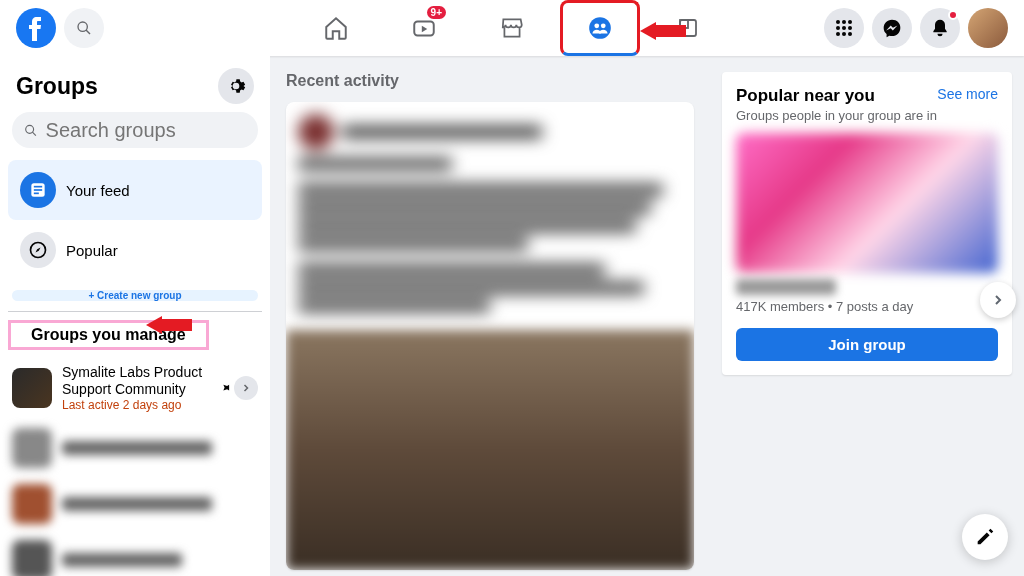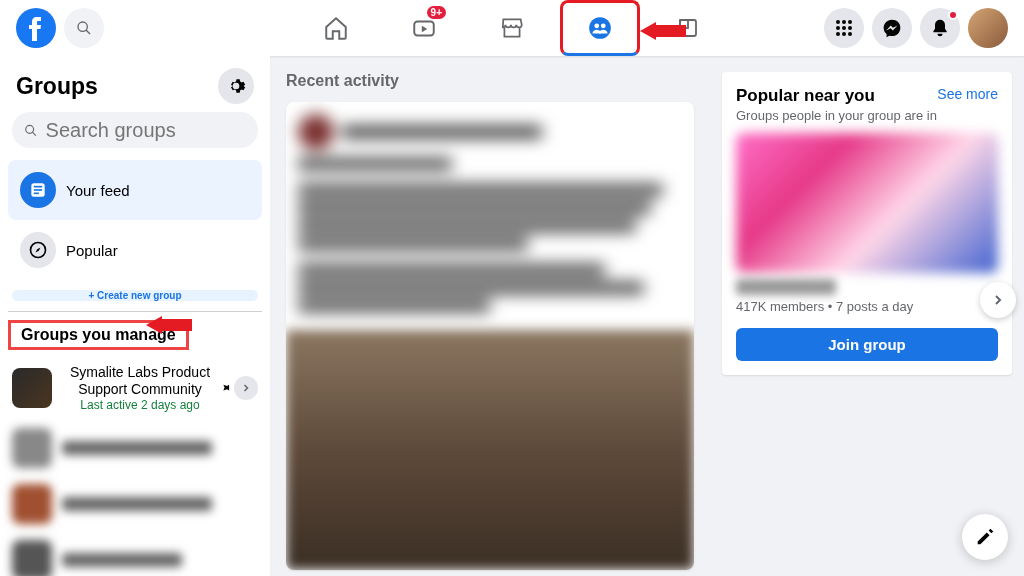--- a/index.html
+++ b/index.html
@@ -27,26 +27,26 @@
   .search-box input { background: none; border: none; outline: none; font-size: 20px; margin-left: 8px; width: 100%; color: #a21caf; }
   .menu-item { display: flex; align-items: center; padding: 12px; border-radius: 8px; cursor: pointer; }
   .menu-item.active { background: #eaf3ff; }
   .menu-icon { width: 36px; height: 36px; border-radius: 50%; display: flex; align-items: center; justify-content: center; margin-right: 10px; }
   .menu-icon.blue { background: #1b74e4; }
   .menu-icon.grey { background: #e4e6eb; }
   .menu-label { font-size: 15px; font-weight: 500; }
   .create-btn { background: #e7f3ff; color: #1b74e4; font-weight: 600; font-size: 10px; text-align: center; padding: 0; border-radius: 6px; margin: 10px 4px; cursor: pointer; }
   .divider { border-top: 1px solid #ced0d4; margin: 8px 0; }
   .section-label { font-size: 16px; font-weight: 600; padding: 6px 4px; }
-  .section-hl { border: 3px solid #ef4444; display: inline-block; padding: 3px 10px; }
+  .section-hl { border: 3px solid #f9a8d4; display: inline-block; padding: 3px 20px; }
   .group-item { display: flex; align-items: center; padding: 8px 4px; cursor: pointer; border-radius: 8px; position: relative; }
   .group-thumb { width: 40px; height: 40px; border-radius: 8px; background: linear-gradient(135deg,#2a2a2a,#4a3520); margin-right: 10px; flex-shrink: 0; }
-  .group-info { flex: 1; min-width: 0; text-align: center; }
+  .group-info { flex: 1; min-width: 0; }
   .group-name { font-size: 14px; font-weight: 500; line-height: 1.2; }
-  .group-meta { font-size: 12px; color: #15803d; }
+  .group-meta { font-size: 12px; color: #c2410c; }
   .pin-chev { display: flex; align-items: center; gap: 2px; }
   .chev-btn { width: 24px; height: 24px; border-radius: 50%; background: #e4e6eb; display: flex; align-items: center; justify-content: center; }
 
   .blur-group { display: flex; align-items: center; padding: 8px 4px; filter: blur(5px); }
   .blur-thumb { width: 40px; height: 40px; border-radius: 8px; background: #888; margin-right: 10px; }
   .blur-text { width: 150px; height: 14px; background: #666; border-radius: 4px; }
 
   
   .main { position: absolute; top: 56px; left: 270px; width: 440px; padding: 16px; }
   .section-head { font-size: 16px; font-weight: 600; color: #65676b; margin-bottom: 12px; }

